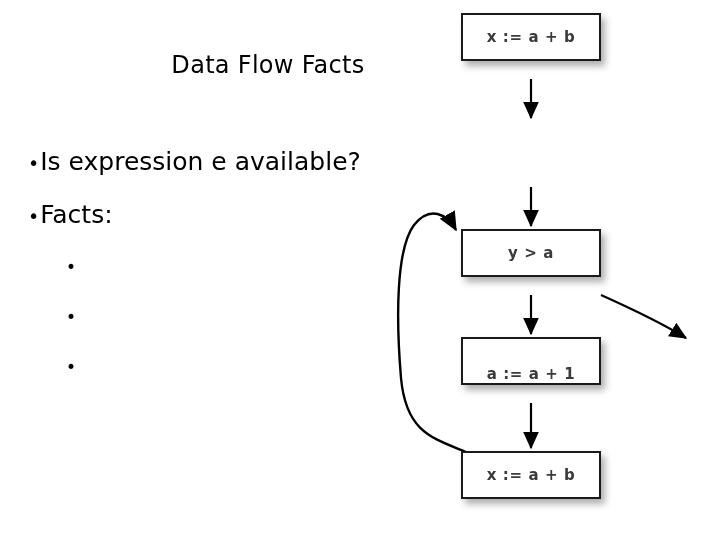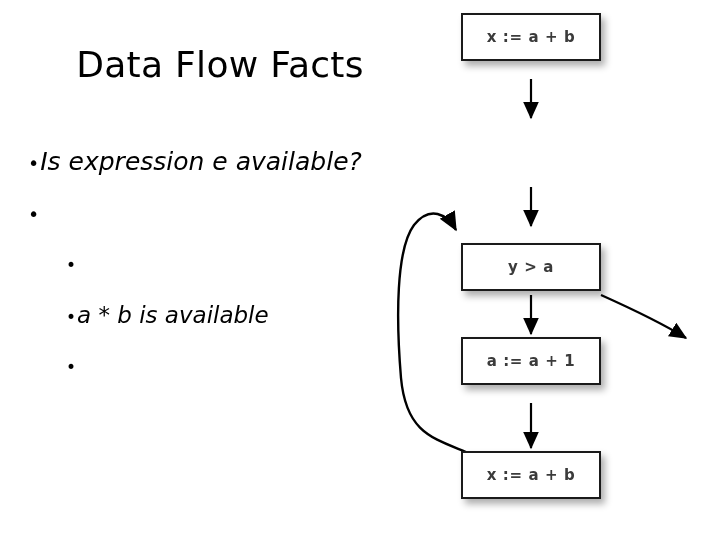--- a/index.html
+++ b/index.html
@@ -17,25 +17,26 @@
   }
 
   
   #slide-title {
     position: absolute;
     left: 0px;
     top: 44px;
     width: 440px;
     text-align: center;
     font-family: "DejaVu Sans", "Liberation Sans", sans-serif;
-    font-size: 36px;
+    font-size: 24px;
     line-height: 42px;
     color: #000000;
     letter-spacing: 0.3px;
     white-space: nowrap;
+    padding-left: 48px;
   }
 
   #bullet-list {
     position: absolute;
     left: 28px;
     top: 136px;
     width: 420px;
   }
   .bullet-row {
     display: flex;
@@ -60,21 +61,20 @@
   .level-1 .bullet-dot {
     font-size: 19px;
     margin-right: 1px;
   }
   .level-2 .bullet-dot {
     font-size: 17px;
     margin-right: 1px;
   }
   .bullet-text {
     display: inline-block;
-    font-style: italic;
   }
 
   
   #flow-graph {
     position: absolute;
     left: 0;
     top: 0;
     width: 720px;
     height: 540px;
   }
@@ -101,49 +101,49 @@
   .flow-node-label {
     font-family: "DejaVu Sans", "Liberation Sans", sans-serif;
     font-size: 15px;
     font-weight: bold;
     color: #3b3b3b;
     letter-spacing: 0.6px;
     white-space: nowrap;
   }
   #node-0 { left: 461px; top: 13px; }
   #node-1 { left: 461px; top: 121px; }
-  #node-2 { left: 461px; top: 243px; }
-  #node-3 { left: 461px; top: 337px; }
+  #node-2 { left: 461px; top: 229px; }
+  #node-3 { left: 461px; top: 337px; align-items: flex-end; }
   #node-4 { left: 461px; top: 451px; }
 </style>
 </head>
 <body>
 
 <div id="slide">
 
   <div id="slide-title">Data Flow Facts</div>
 
   <div id="bullet-list">
 
     <div class="bullet-row level-1">
       <span class="bullet-dot">•</span>
       <span class="bullet-text">Is expression e available?</span>
     </div>
 
     <div class="bullet-row level-1">
       <span class="bullet-dot">•</span>
+      <span class="bullet-text">Facts:</span>
     </div>
 
     <div class="bullet-row level-2">
       <span class="bullet-dot">•</span>
     </div>
 
     <div class="bullet-row level-2">
       <span class="bullet-dot">•</span>
-      <span class="bullet-text">a * b is available</span>
     </div>
 
     <div class="bullet-row level-2">
       <span class="bullet-dot">•</span>
     </div>
 
   </div>
 
   <div id="flow-graph">
 

